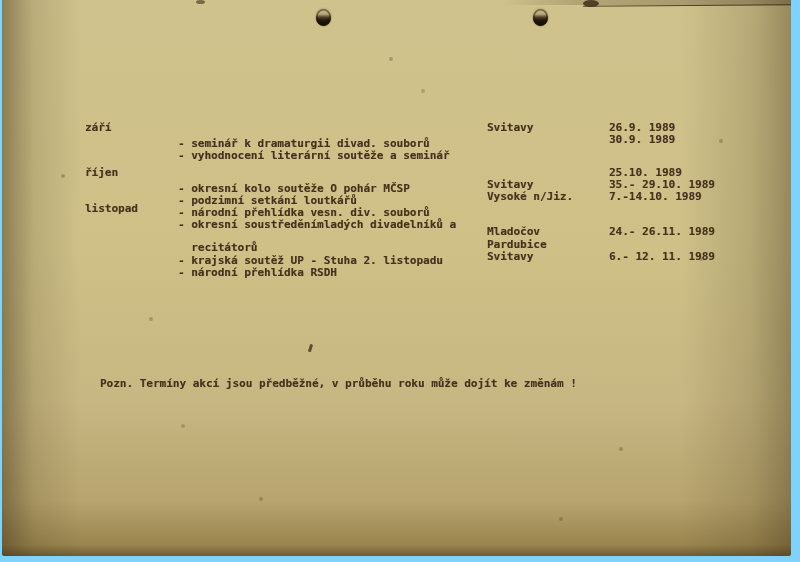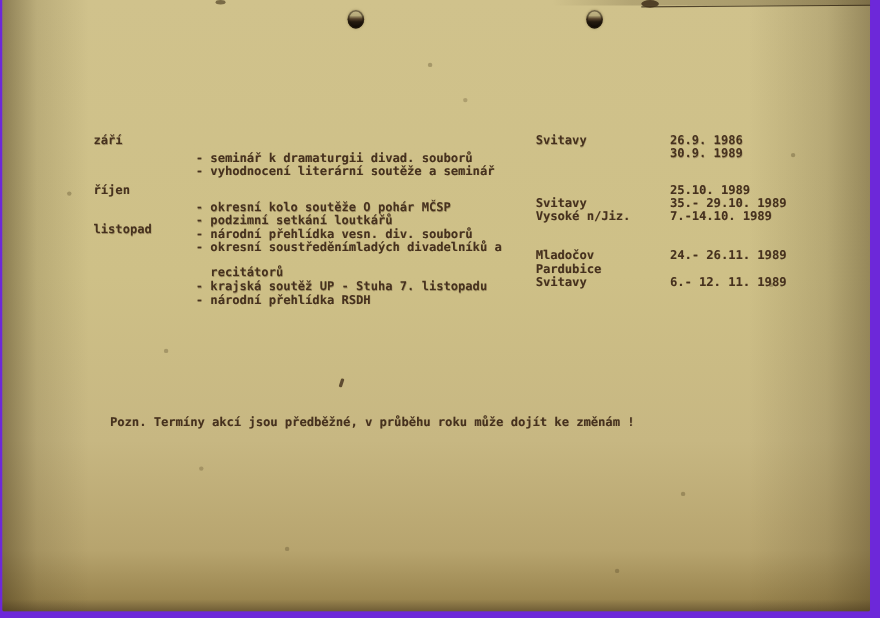--- a/index.html
+++ b/index.html
@@ -1,16 +1,16 @@
 <!DOCTYPE html>
 <html><head>
 <meta charset="utf-8">
 <style>
   html,body{margin:0;padding:0;background:#0b0806;}
-  .stage{position:relative;width:800px;height:562px;background:#6d28d9;overflow:hidden;
+  .stage{position:relative;width:800px;height:562px;background:#7dd3fc;overflow:hidden;
          font-family:"DejaVu Sans Mono","Liberation Mono",monospace;}
   .paper{position:absolute;left:2px;top:0;right:9px;bottom:6px;
     background:
       linear-gradient(90deg, rgba(58,44,16,0.45) 0%, rgba(58,44,16,0.14) 4%, rgba(0,0,0,0) 10%,
                       rgba(0,0,0,0) 86%, rgba(58,44,16,0.16) 95%, rgba(58,44,16,0.38) 100%),
       linear-gradient(180deg, #d0c28c 0%, #cec087 45%, #c7b782 72%, #b7a46e 90%, #9a854f 98%, #6e5c36 100%);
     border-radius:0 0 2px 2px;}
   .top-shade{position:absolute;top:0;left:500px;right:0;height:5px;
     background:linear-gradient(90deg, rgba(75,60,30,0) 0%, rgba(75,60,30,0.22) 25%, rgba(75,60,30,0.35) 100%);}
   .edge-line{position:absolute;top:4.5px;left:581px;width:208px;height:1.2px;
@@ -48,21 +48,21 @@
     <div class="smudge1"></div>
     <div class="smudge2"></div>
     <div class="hole h1"></div>
     <div class="hole h2"></div>
     <div class="specks"></div>
 
     <div class="row" style="top:121px">
       <span class="tw col-month">září</span>
       <span class="tw col-act">- seminář k dramaturgii divad. souborů</span>
       <span class="tw col-place">Svitavy</span>
-      <span class="tw col-date">26.9. 1986</span>
+      <span class="tw col-date">26.9. 1989</span>
     </div>
     <div class="row" style="top:133px">
       <span class="tw col-act">- vyhodnocení literární soutěže a seminář</span>
       <span class="tw col-date">30.9. 1989</span>
     </div>
     <div class="row" style="top:166px">
       <span class="tw col-month">říjen</span>
       <span class="tw col-act">- okresní kolo soutěže O pohár MČSP</span>
       <span class="tw col-date">25.10. 1989</span>
     </div>
@@ -79,21 +79,21 @@
     <div class="row" style="top:202px">
       <span class="tw col-month">listopad</span>
       <span class="tw col-act">- okresní soustředěnímladých divadelníků a</span>
     </div>
     <div class="row" style="top:225px">
       <span class="tw col-act">  recitátorů</span>
       <span class="tw col-place">Mladočov</span>
       <span class="tw col-date">24.- 26.11. 1989</span>
     </div>
     <div class="row" style="top:238px">
-      <span class="tw col-act">- krajská soutěž UP - Stuha 7. listopadu</span>
+      <span class="tw col-act">- krajská soutěž UP - Stuha 2. listopadu</span>
       <span class="tw col-place">Pardubice</span>
     </div>
     <div class="row" style="top:250px">
       <span class="tw col-act">- národní přehlídka RSDH</span>
       <span class="tw col-place">Svitavy</span>
       <span class="tw col-date">6.- 12. 11. 1989</span>
     </div>
 
     <div class="stray"></div>
 

